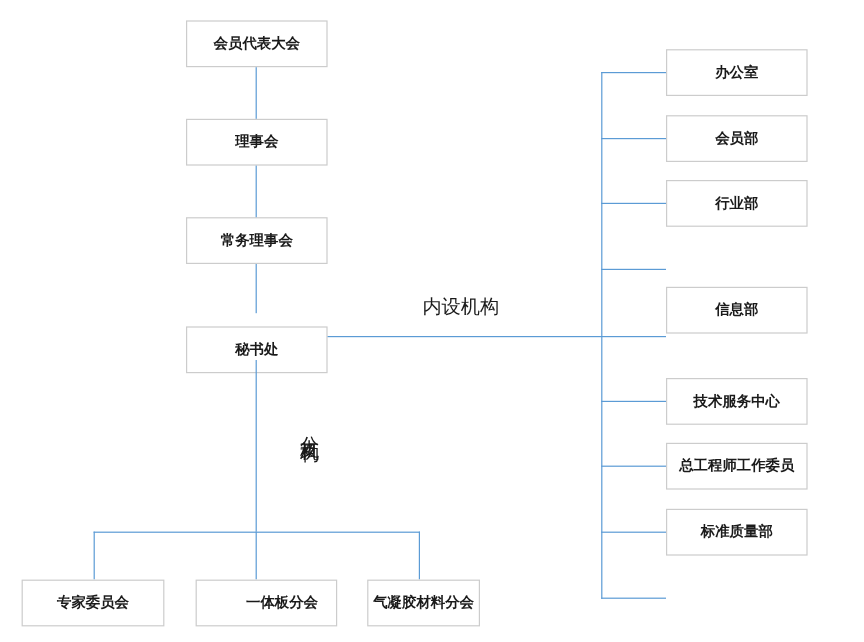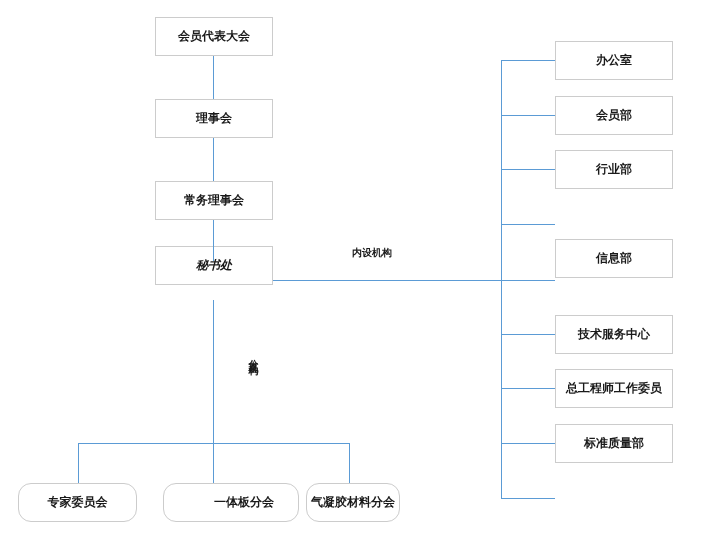--- a/index.html
+++ b/index.html
@@ -24,52 +24,52 @@
     align-items: center;
     justify-content: center;
     font-size: 12px;
     font-weight: bold;
     color: var(--text-color, #1a1a1a);
     white-space: nowrap;
     height: 39px;
   }
   .chain-node  { left: 155px; width: 118px; }
   .dept-node   { left: 555px; width: 118px; }
-  .branch-node { top: 483px; border-radius: 13px; }
+  .branch-node { top: 483px; }
 
   .line {
     position: absolute;
     background: var(--line-color, #5b9bd5);
   }
   .h { height: 1px; }
   .v { width: 1px; }
 
   .group-label {
     position: absolute;
-    font-size: 10px;
-    font-weight: bold;
+    font-size: 16px;
+    font-weight: normal;
     color: var(--text-color, #1a1a1a);
     white-space: nowrap;
   }
   .group-label.vertical {
     writing-mode: vertical-rl;
     text-orientation: upright;
     letter-spacing: 2px;
     white-space: normal;
   }
 </style>
 </head>
 <body>
 
 <div class="canvas">
 
   <div class="node chain-node" style="top:17px;">会员代表大会</div>
   <div class="node chain-node" style="top:99px;">理事会</div>
   <div class="node chain-node" style="top:181px;">常务理事会</div>
-  <div class="node chain-node" style="top:246px;font-style:italic;">秘书处</div>
+  <div class="node chain-node" style="top:272px;">秘书处</div>
 
   <div class="line v" style="left:213px; top:56px;  height:43px;"></div>
   <div class="line v" style="left:213px; top:138px; height:43px;"></div>
   <div class="line v" style="left:213px; top:220px; height:41px;"></div>
   <div class="line v" style="left:213px; top:300px; height:143px;"></div>
 
   <div class="group-label" style="left:352px; top:246px;">内设机构</div>
   <div class="group-label vertical" style="left:246px; top:351px;">分支机构</div>
 
   <div class="line h" style="left:273px; top:280px; width:282px;"></div>
@@ -92,16 +92,16 @@
   <div class="node dept-node" style="top:315px;">技术服务中心</div>
   <div class="node dept-node" style="top:369px;">总工程师工作委员</div>
   <div class="node dept-node" style="top:424px;">标准质量部</div>
 
   <div class="line h" style="left:78px;  top:443px; width:272px;"></div>
   <div class="line v" style="left:78px;  top:443px; height:40px;"></div>
   <div class="line v" style="left:213px; top:443px; height:40px;"></div>
   <div class="line v" style="left:349px; top:443px; height:40px;"></div>
 
   <div class="node branch-node" style="left:18px;  width:119px;">专家委员会</div>
-  <div class="node branch-node" style="left:163px; width:136px;padding-left:26px;">一体板分会</div>
+  <div class="node branch-node" style="left:163px; width:118px;padding-left:26px;">一体板分会</div>
   <div class="node branch-node" style="left:306px; width:94px;">气凝胶材料分会</div>
 
 </div>
 
 </body></html>

